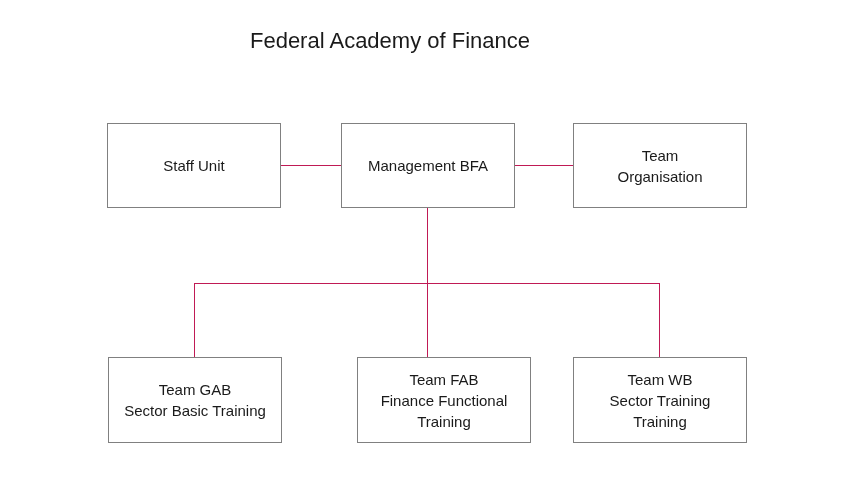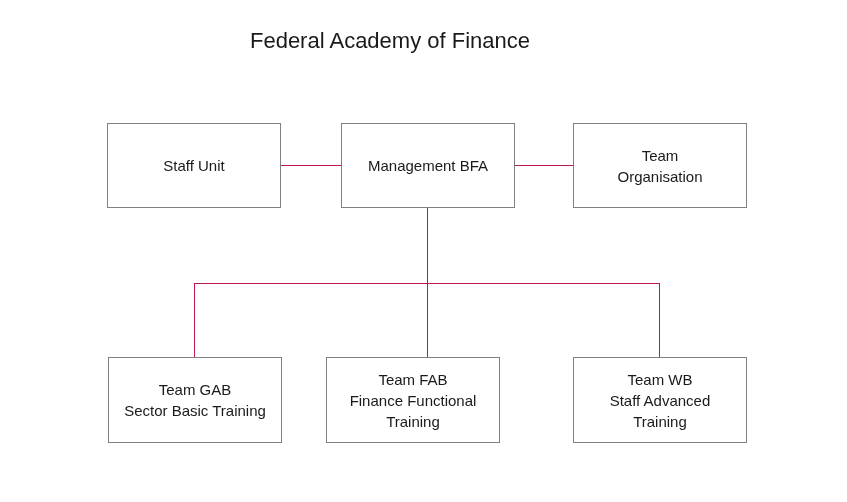--- a/index.html
+++ b/index.html
@@ -35,21 +35,21 @@
     color: var(--text, #1a1a1a);
     font-size: 15px;
     line-height: 21px;
   }
   .row-top { top: 123px; height: 85px; }
   .row-bottom { top: 357px; height: 86px; }
   .node-staff-unit { left: 107px; text-align: right; }
   .node-management-bfa { left: 341px; align-items: center; }
   .node-team-organisation { left: 573px; }
   .node-team-gab { left: 108px; }
-  .node-team-fab { left: 326px; }
+  .node-team-fab { left: 357px; }
   .node-team-wb { left: 573px; justify-content: center; }
   .connector {
     position: absolute;
     background: var(--connector, #c01a55);
   }
   .c-h { height: 1.5px; }
   .c-v { width: 1.5px; }
   .c-staff-mgmt { left: 280px; top: 164.5px; width: 61px; }
   .c-mgmt-org { left: 514px; top: 164.5px; width: 59px; }
   .c-mgmt-down { left: 426.5px; top: 207px; height: 150px; }
@@ -90,17 +90,17 @@
   </div>
 
   <div class="node row-bottom node-team-fab">
     <div>Team FAB</div>
     <div>Finance Functional</div>
     <div>Training</div>
   </div>
 
   <div class="node row-bottom node-team-wb">
     <div>Team WB</div>
-    <div>Staff Advanced</div>
+    <div>Sector Training</div>
     <div>Training</div>
   </div>
 
 </div>
 
 </body></html>

